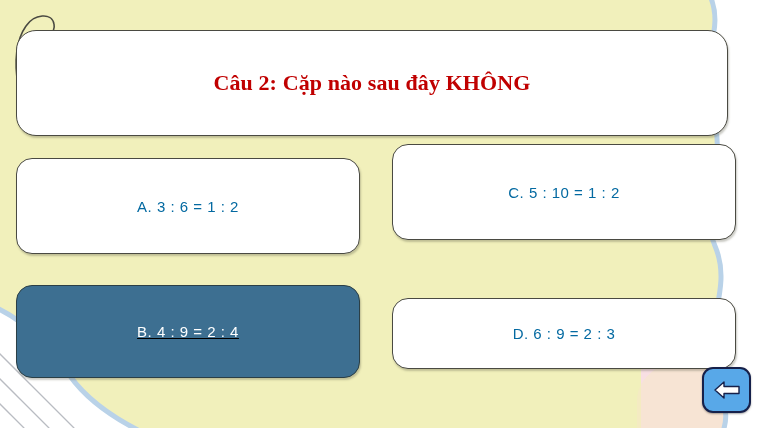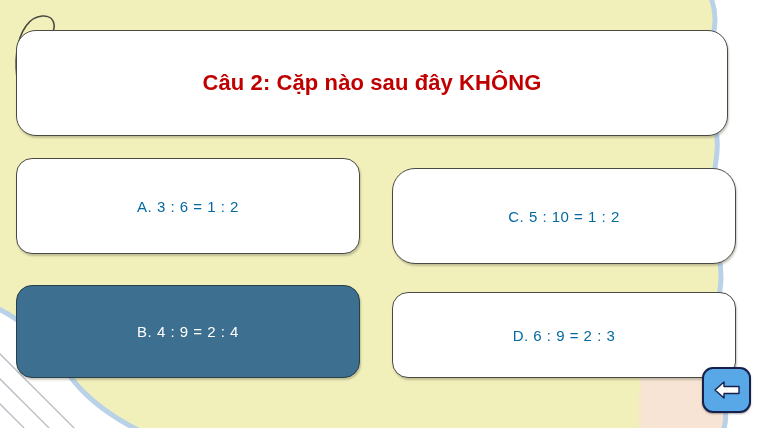--- a/index.html
+++ b/index.html
@@ -90,20 +90,21 @@
   }
 
   #title-card {
     left: 16px;
     top: 30px;
     width: 712px;
     height: 106px;
     border-radius: 20px;
     flex-direction: column;
     padding: 0 26px;
+    font-family: Liberation Serif, serif;
   }
   .title-line {
     color: #c00000;
     font-size: 22px;
     font-weight: bold;
     line-height: 1.55;
     text-align: center;
     letter-spacing: .1px;
     white-space: nowrap;
   }
@@ -121,23 +122,23 @@
   }
   .option.selected {
     background: #3d6f91;
     border-color: #2b3f46;
   }
   .option.selected .opt-text {
     color: #ffffff;
   }
 
   #option-a { left: 16px;  top: 158px; }
-  #option-c { left: 392px; top: 168px; border-radius: 23px; }
-  #option-b { left: 16px;  top: 285px; height: 93px; }
-  #option-d { left: 392px; top: 292px; height: 86px; }
+  #option-c { left: 392px; top: 144px; }
+  #option-b { left: 16px;  top: 285px; height: 93px; text-decoration: underline; }
+  #option-d { left: 392px; top: 298px; height: 71px; }
 
   
   #back-button {
     position: absolute;
     left: 702px;
     top: 367px;
     width: 49px;
     height: 46px;
     background: #58a8e8;
     border: 2.5px solid #16204a;

